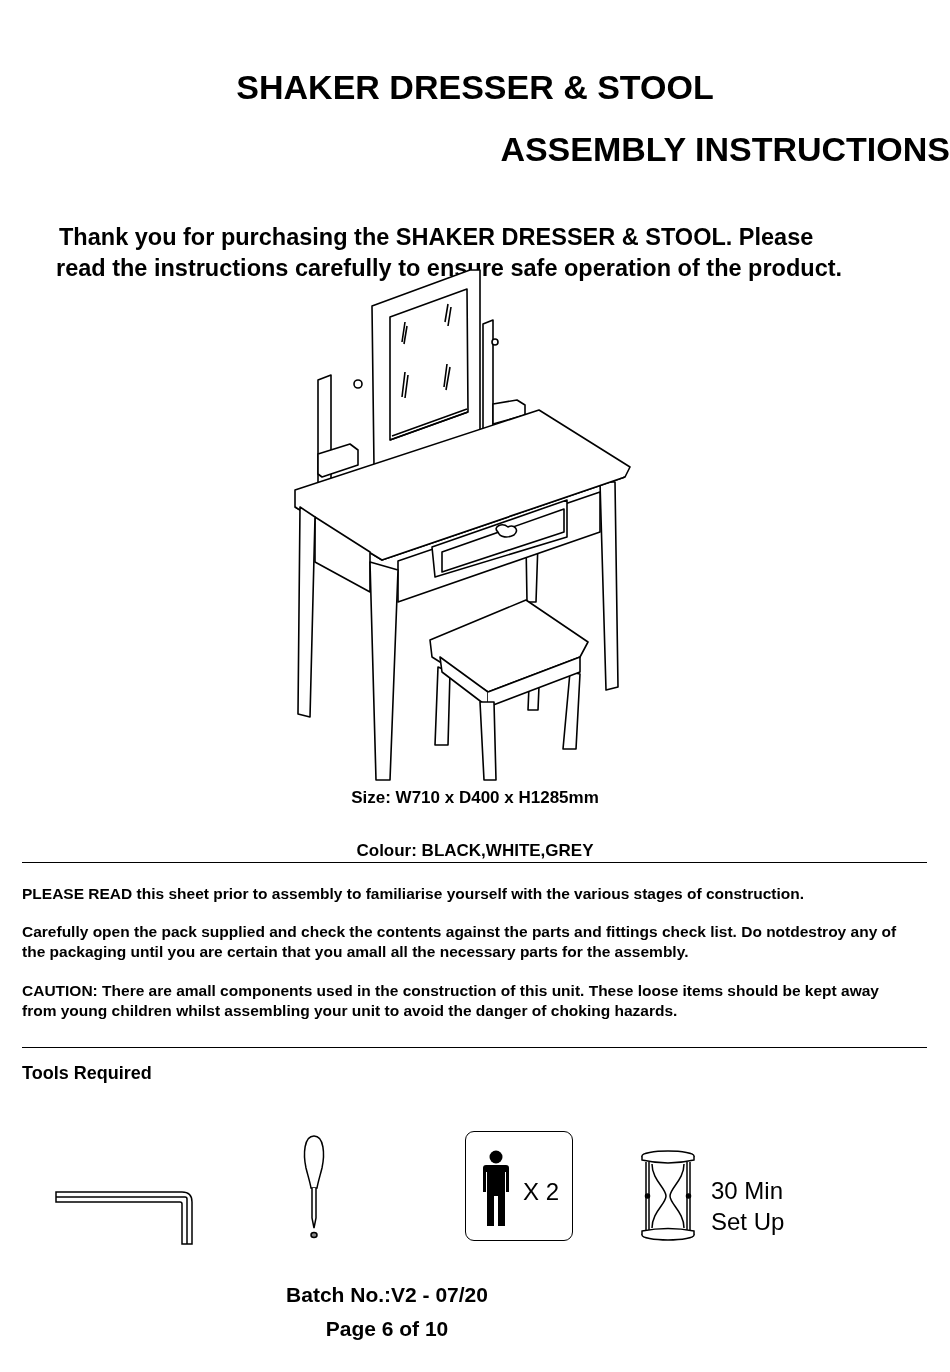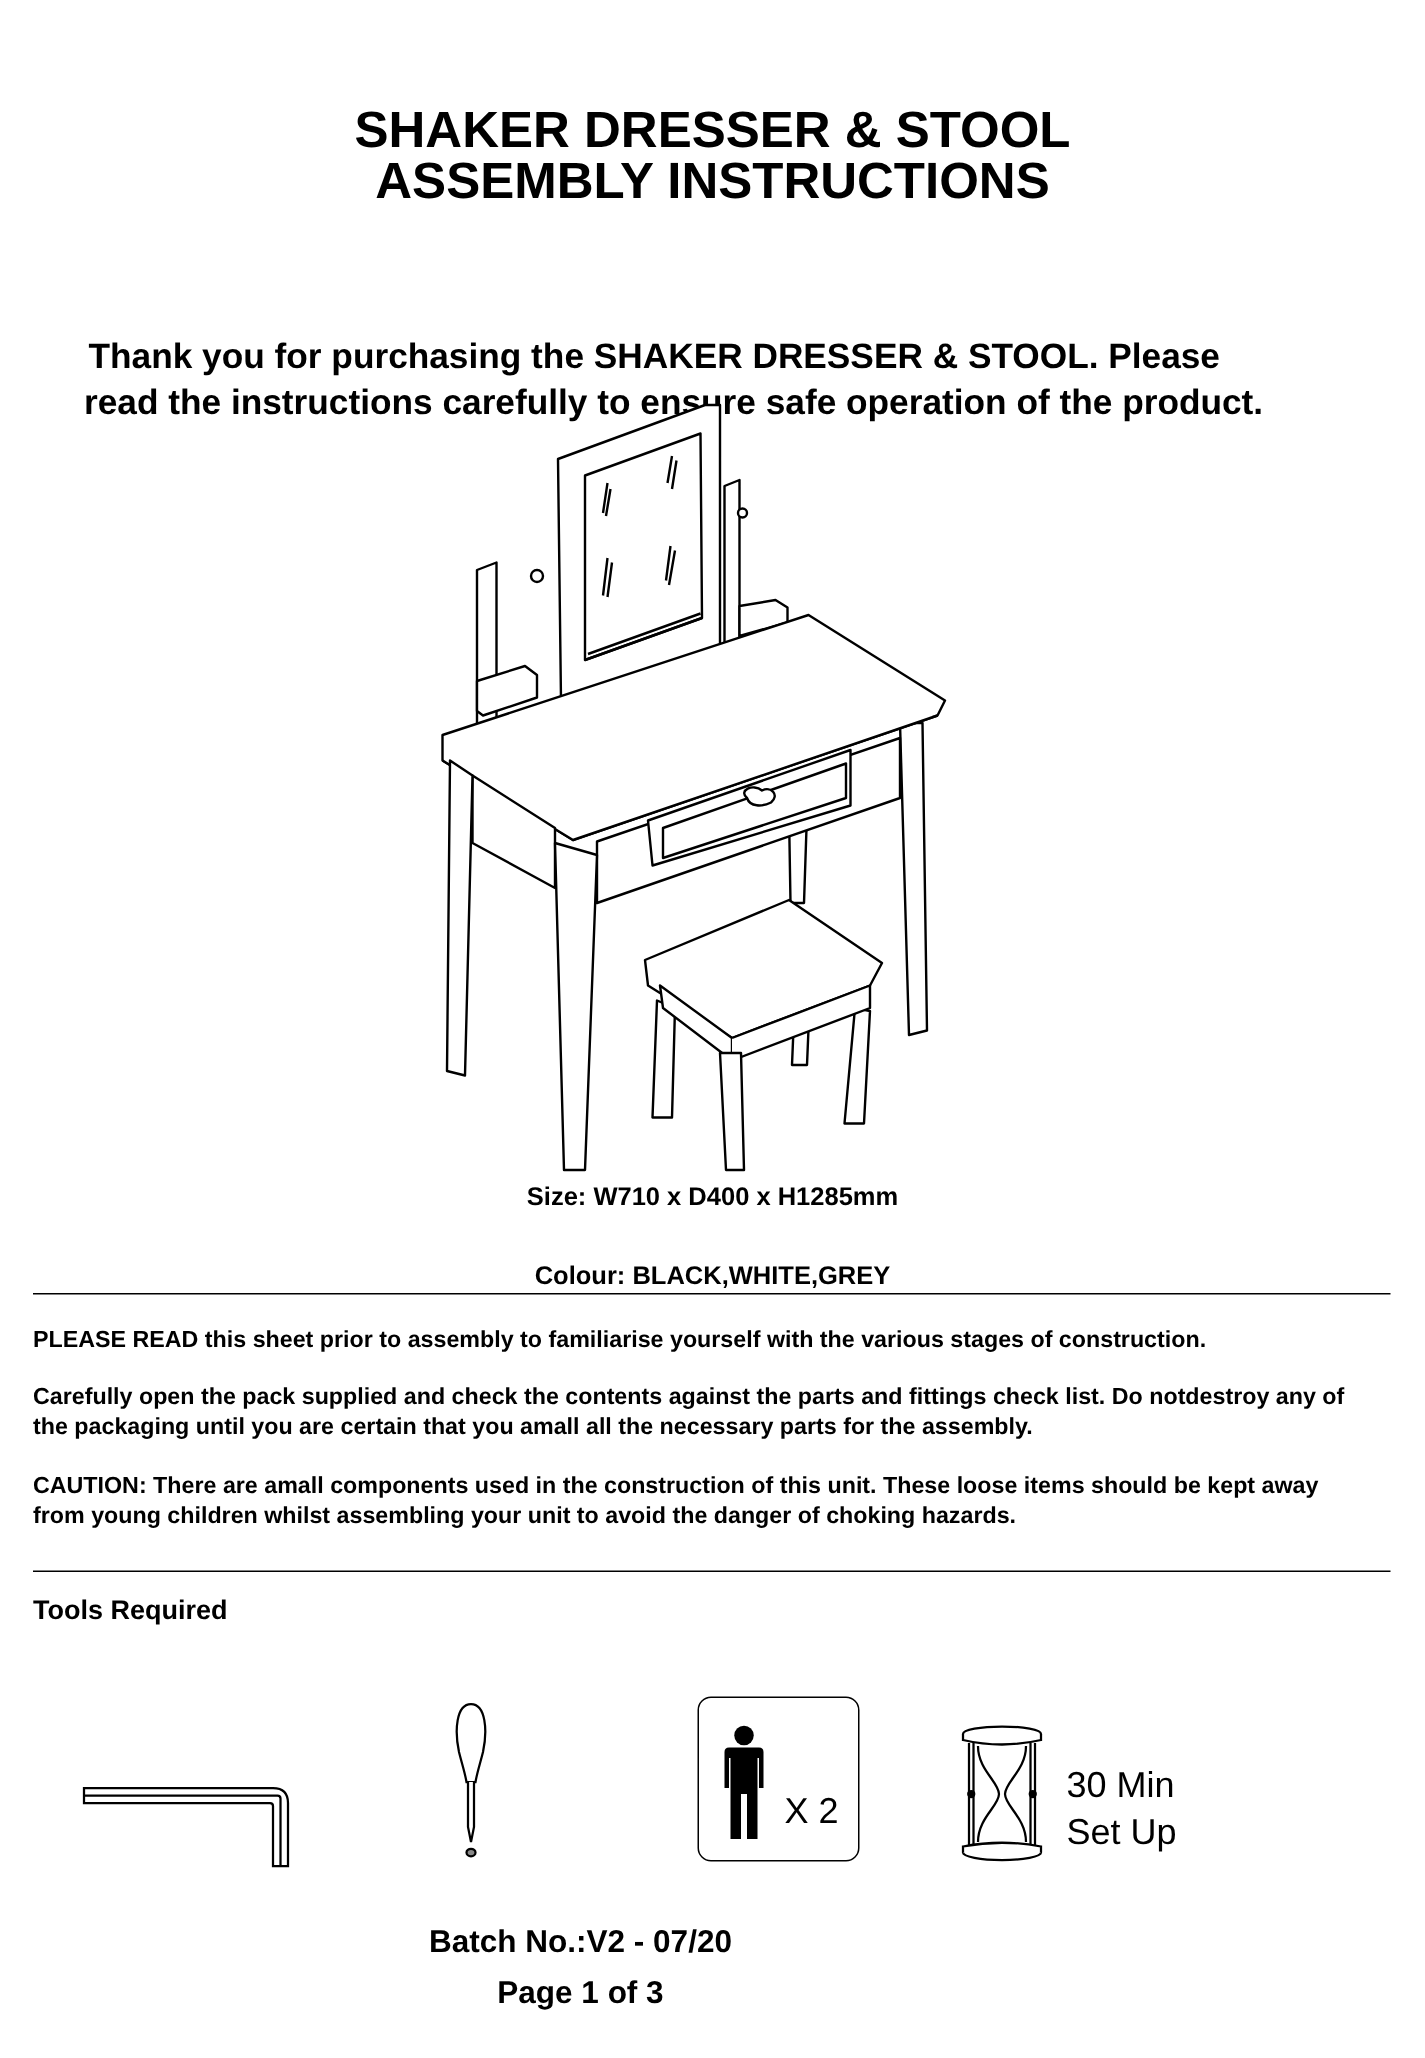--- a/index.html
+++ b/index.html
@@ -15,21 +15,21 @@
   .para .lead { font-weight:bold;margin-top:32px; }
   .tools-h { left:22px; font-weight:bold; font-size:18px; }
   .footer { left:0; width:774px; text-align:center; font-weight:bold; font-size:21px; }
   .setup { font-size:24px; line-height:31px; }
   .people-box { border:1.5px solid #000; border-radius:9px; }
 </style>
 </head>
 <body>
 
 <div class="abs title" style="top:68px;">SHAKER DRESSER &amp; STOOL</div>
-<div class="abs title" style="top:102px;">ASSEMBLY INSTRUCTIONS</div>
+<div class="abs title" style="top:130px;text-align:right;">ASSEMBLY INSTRUCTIONS</div>
 
 <div class="abs intro" style="top:174px;margin-top:48px;">
   <span class="l1">Thank you for purchasing the SHAKER DRESSER &amp; STOOL. Please</span>
   <span>read the instructions carefully to ensure safe operation of the product.</span>
 </div>
 
 <svg class="abs" style="left:280px; top:262px;" width="360" height="520" viewBox="0 0 360 520" fill="#fff" stroke="#000" stroke-width="1.6" stroke-linejoin="round">
 
   <path d="M320 220 L335 220 L338 425 L326 428 Z"></path>
   <path d="M246 280 L258 280 L256 340 L247 340 Z"></path>
@@ -103,32 +103,32 @@
   <path d="M14 2 C4 2 3 20 6 34 C8 42 10 48 11 54 L17 54 C18 48 20 42 22 34 C25 20 24 2 14 2 Z"></path>
   <path d="M12 54 L12 84 L14 94 L16 84 L16 54"></path>
   <ellipse cx="14" cy="101" rx="3" ry="2.5" fill="#888"></ellipse>
 </svg>
 
 <div class="abs people-box" style="left:465px; top:1131px; width:106px; height:108px;">
   <svg class="abs" style="left:14px; top:18px;" width="32" height="78" viewBox="0 0 32 78" fill="#000">
     <circle cx="16" cy="7" r="6.5"></circle>
     <path d="M6 15 L26 15 Q29 15 29 18 L29 42 L26 42 L26 22 L25 22 L25 76 L18 76 L18 46 L14 46 L14 76 L7 76 L7 22 L6 22 L6 42 L3 42 L3 18 Q3 15 6 15 Z"></path>
   </svg>
-  <div class="abs" style="left:57px; top:62px; font-size:24px;">X 2</div>
+  <div class="abs" style="left:57px; top:46px; font-size:24px;">X 2</div>
 </div>
 
 <svg class="abs" style="left:640px; top:1150px;" width="56" height="92" viewBox="0 0 56 92" fill="#fff" stroke="#000" stroke-width="1.5">
   <ellipse cx="28" cy="6" rx="26" ry="5"></ellipse>
   <path d="M2 6 L2 10 Q28 16 54 10 L54 6"></path>
   <ellipse cx="28" cy="85" rx="26" ry="5"></ellipse>
   <path d="M2 85 L2 81 Q28 76 54 81 L54 85"></path>
   <path d="M6 12 L6 80 M9 12 L9 80 M47 12 L47 80 M50 12 L50 80"></path>
   <path d="M12 14 C12 30 26 38 26 46 C26 54 12 62 12 78 M44 14 C44 30 30 38 30 46 C30 54 44 62 44 78"></path>
   <circle cx="7.5" cy="46" r="2" fill="#000"></circle>
   <circle cx="48.5" cy="46" r="2" fill="#000"></circle>
 </svg>
 <div class="abs setup" style="left:711px; top:1175px;">
   <div>30 Min</div>
   <div>Set Up</div>
 </div>
 
 <div class="abs footer" style="top:1283px;">Batch No.:V2 - 07/20</div>
-<div class="abs footer" style="top:1317px;">Page 1 of 3</div>
+<div class="abs footer" style="top:1317px;">Page 6 of 10</div>
 
 </body></html>

